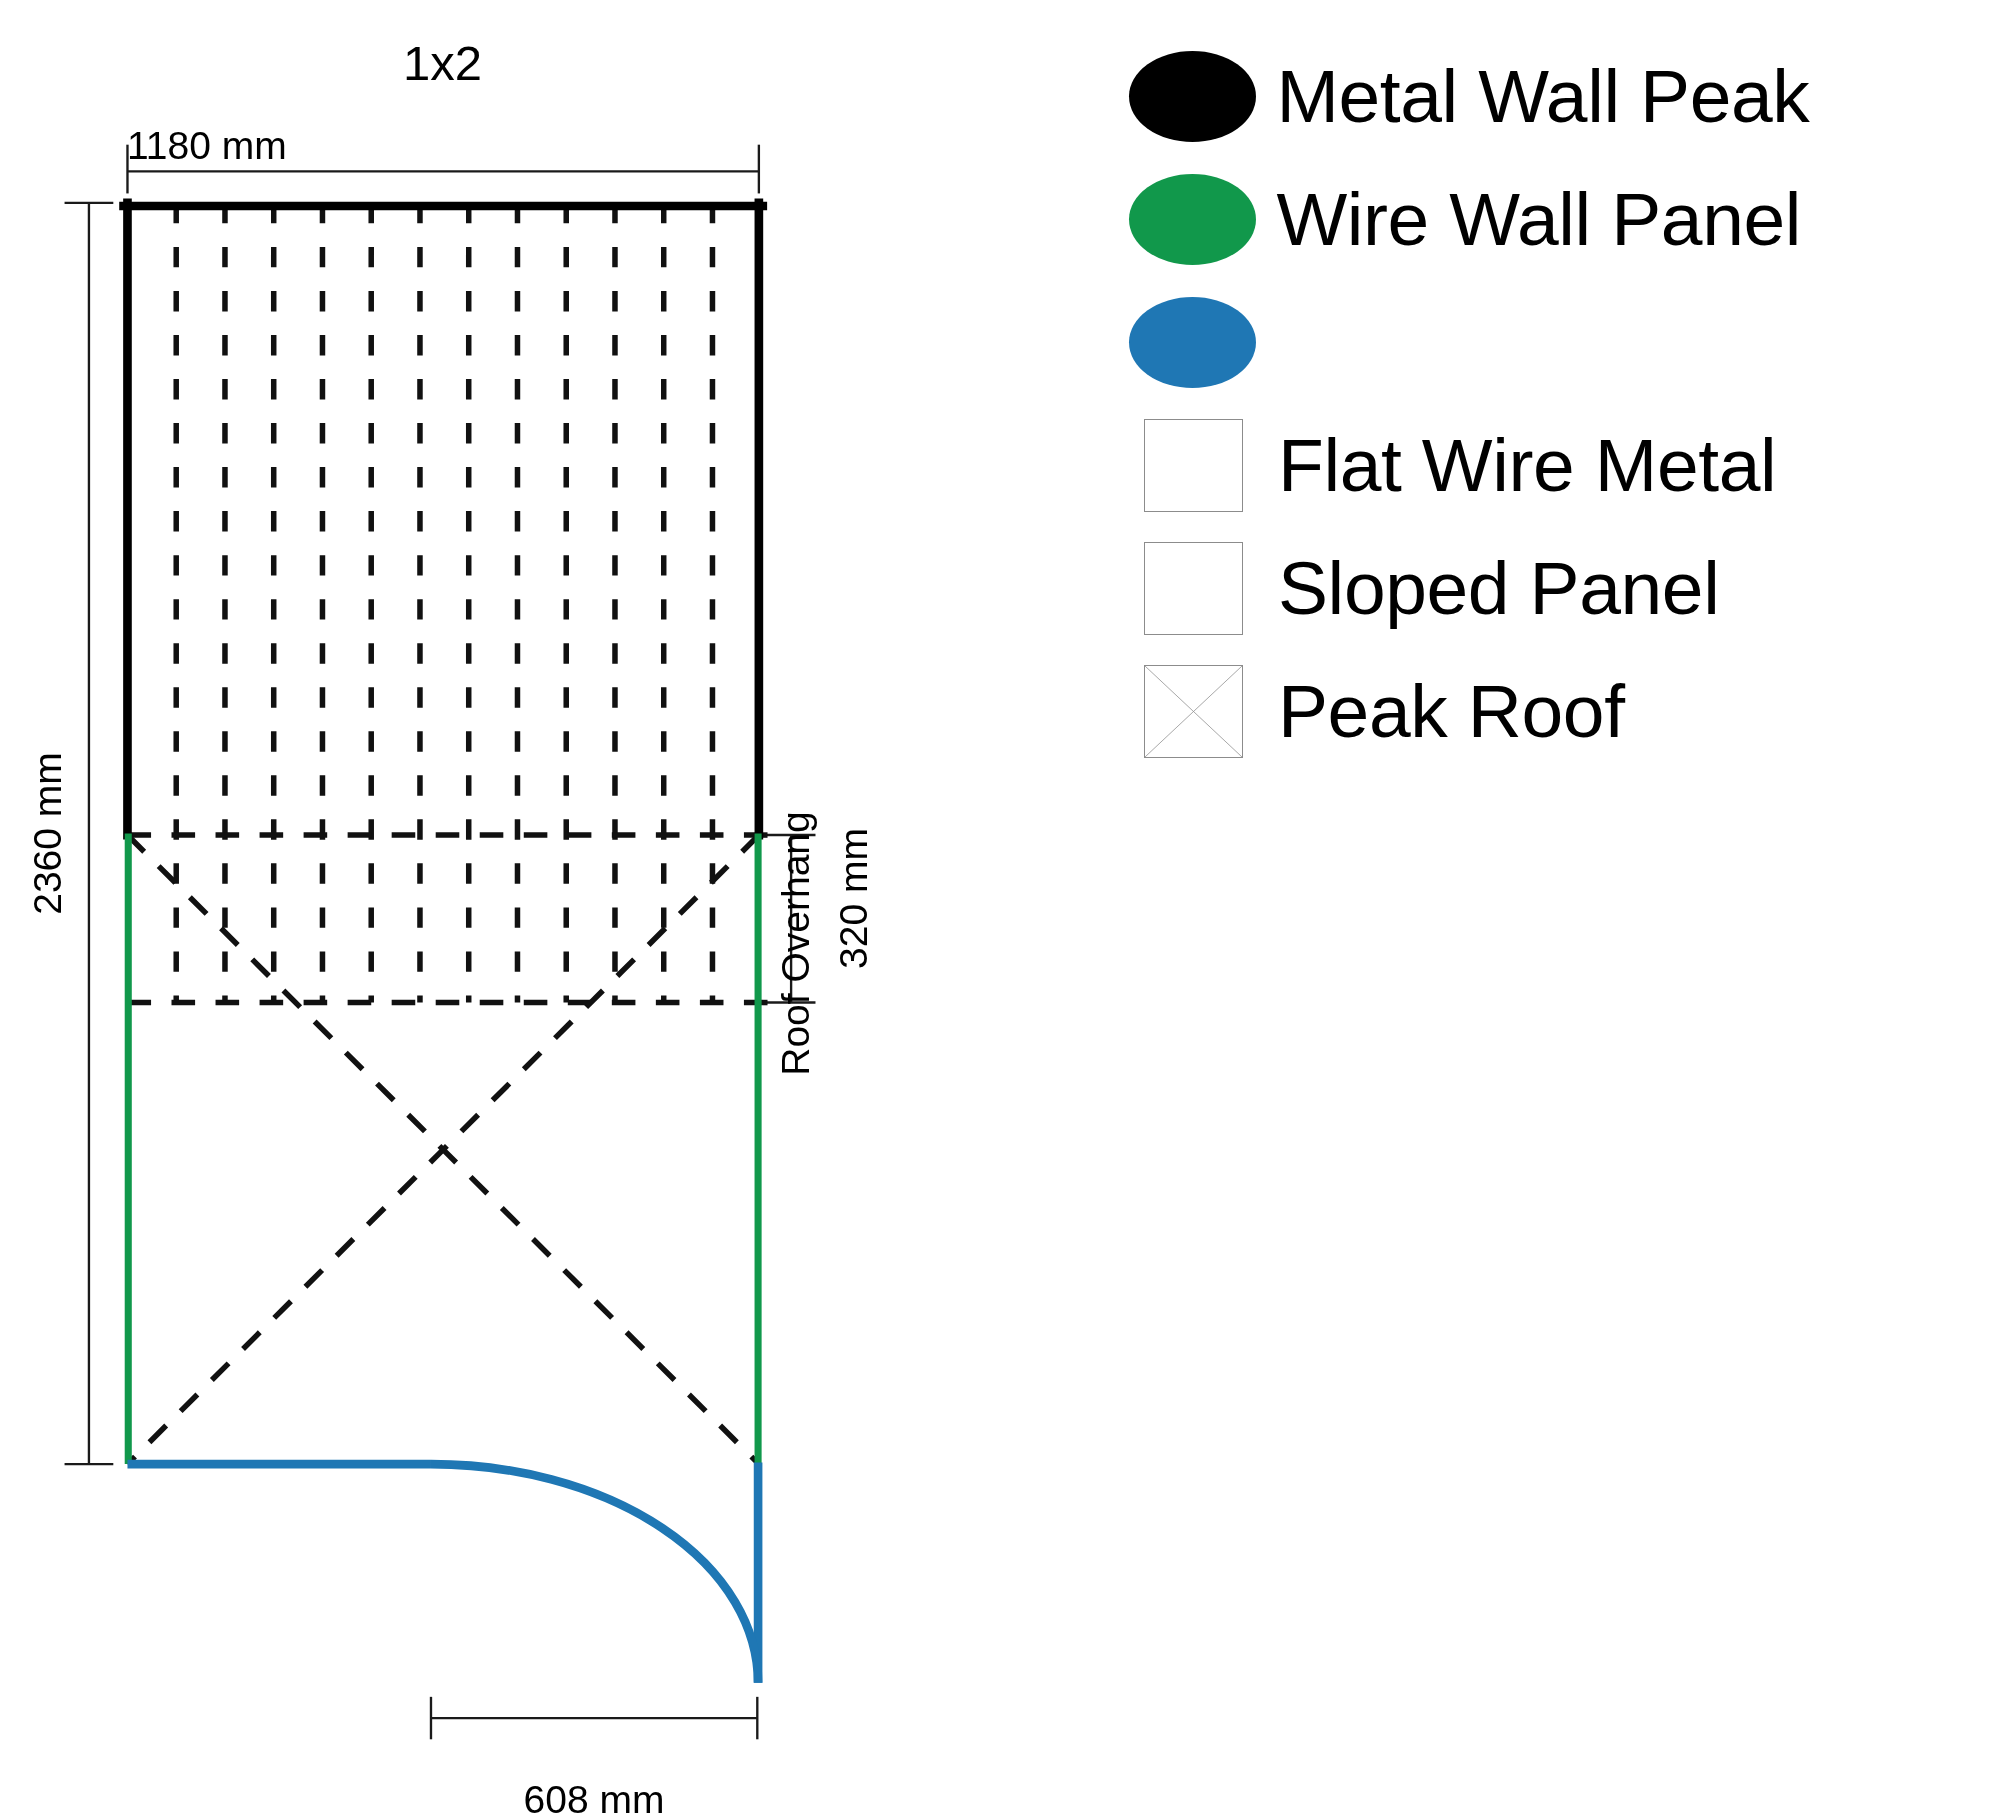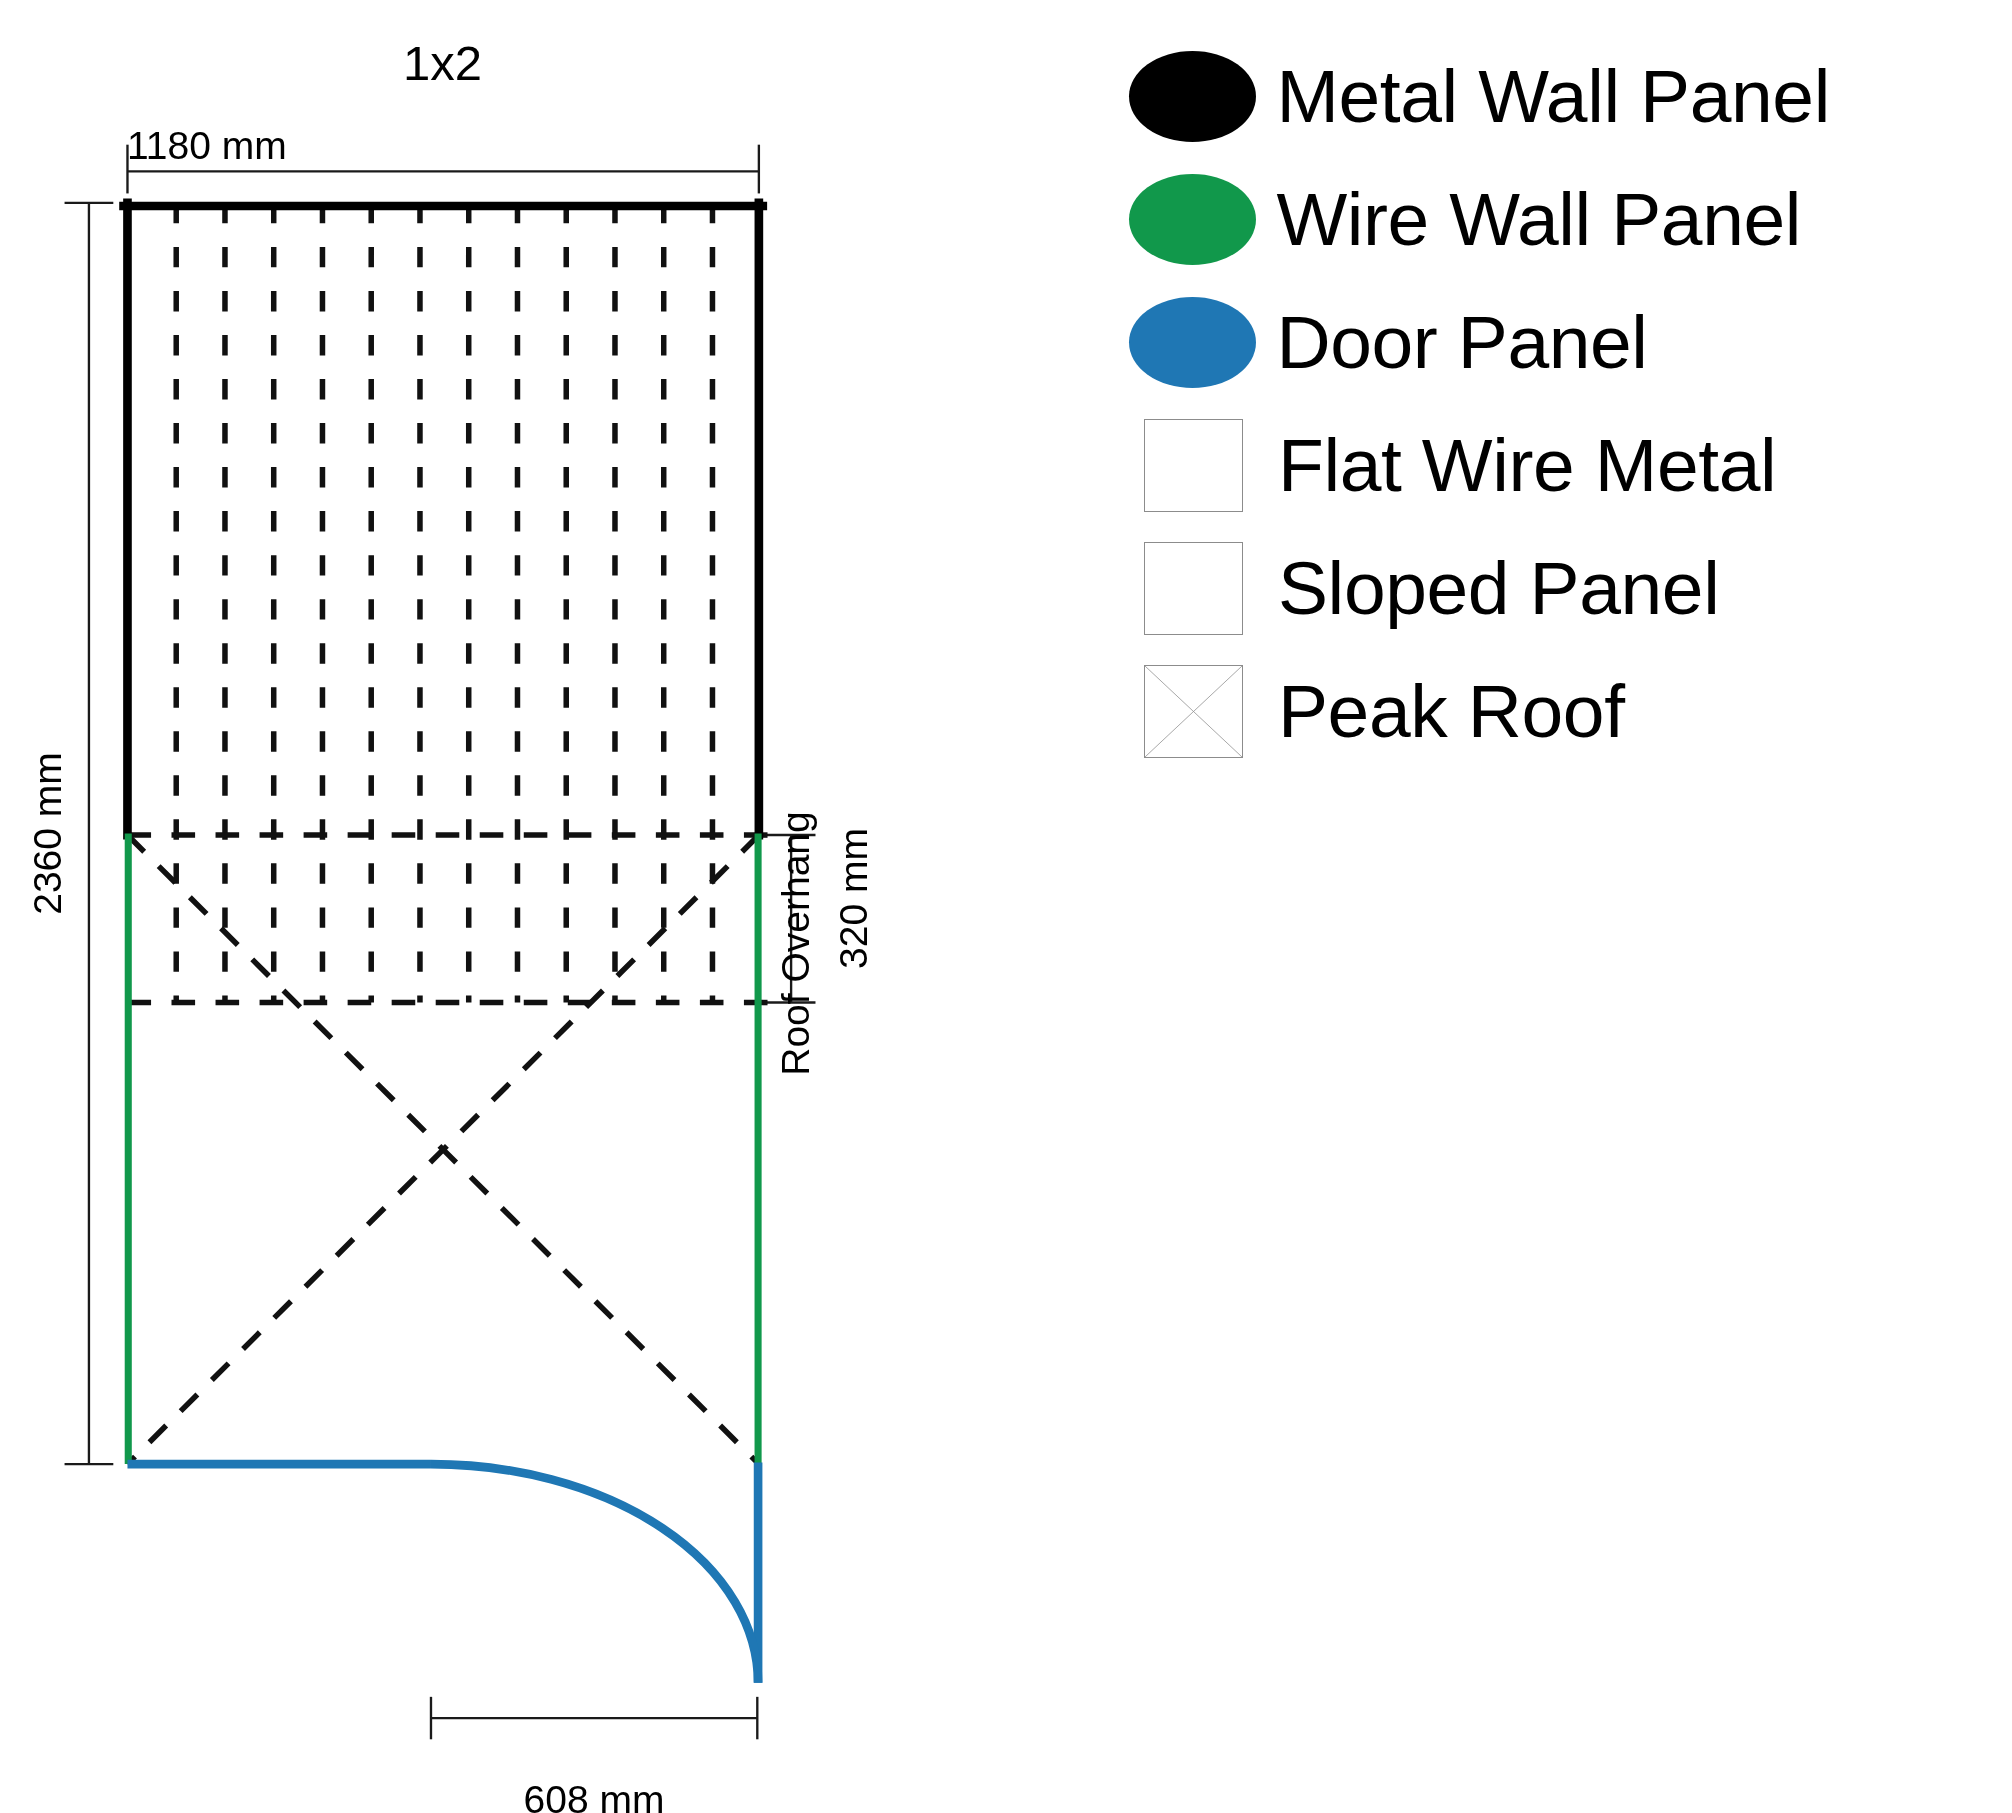--- a/index.html
+++ b/index.html
@@ -157,31 +157,30 @@
                 white-space:nowrap;">Roof Overhang</div>
 
     <div style="position:absolute;left:431px;top:1741px;width:326px;text-align:center;
                 font-size:39px;line-height:1;margin-top:39px;">608 mm</div>
   </div>
 
   <div id="legend">
 
     <div class="legend-row">
       <span class="legend-swatch dot" style="background:#000000;"></span>
-      <span class="legend-label">Metal Wall Panel</span>
+      <span class="legend-label">Metal Wall Peak</span>
     </div>
 
     <div class="legend-row">
       <span class="legend-swatch dot" style="background:#11984B;"></span>
       <span class="legend-label">Wire Wall Panel</span>
     </div>
 
     <div class="legend-row">
       <span class="legend-swatch dot" style="background:#1F77B4;"></span>
-      <span class="legend-label">Door Panel</span>
     </div>
 
     <div class="legend-row">
       <span class="legend-swatch sq sw-grid"></span>
       <span class="legend-label">Flat Wire Metal</span>
     </div>
 
     <div class="legend-row">
       <span class="legend-swatch sq sw-vert"></span>
       <span class="legend-label">Sloped Panel</span>

